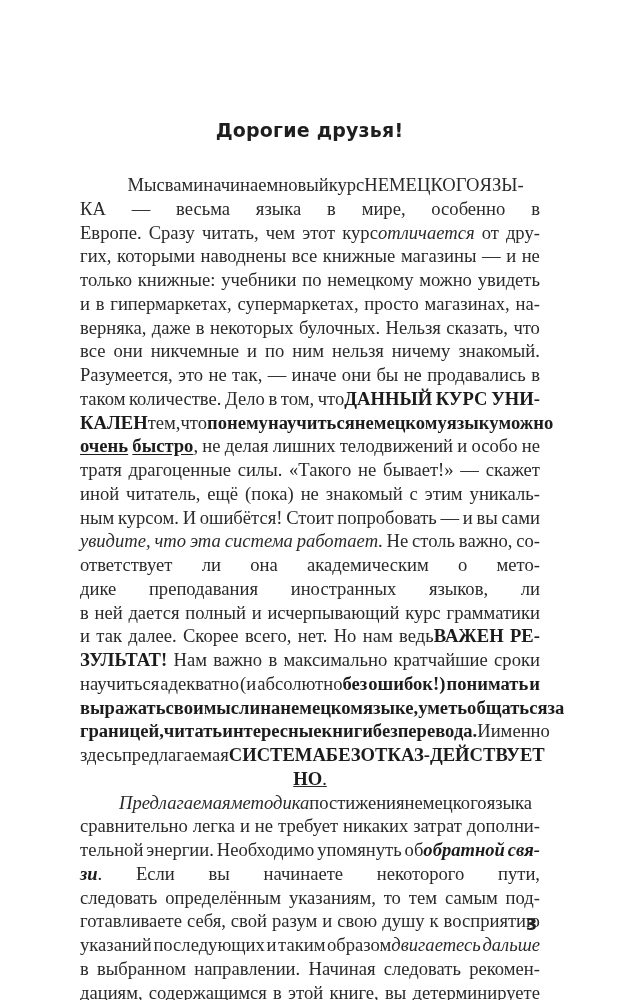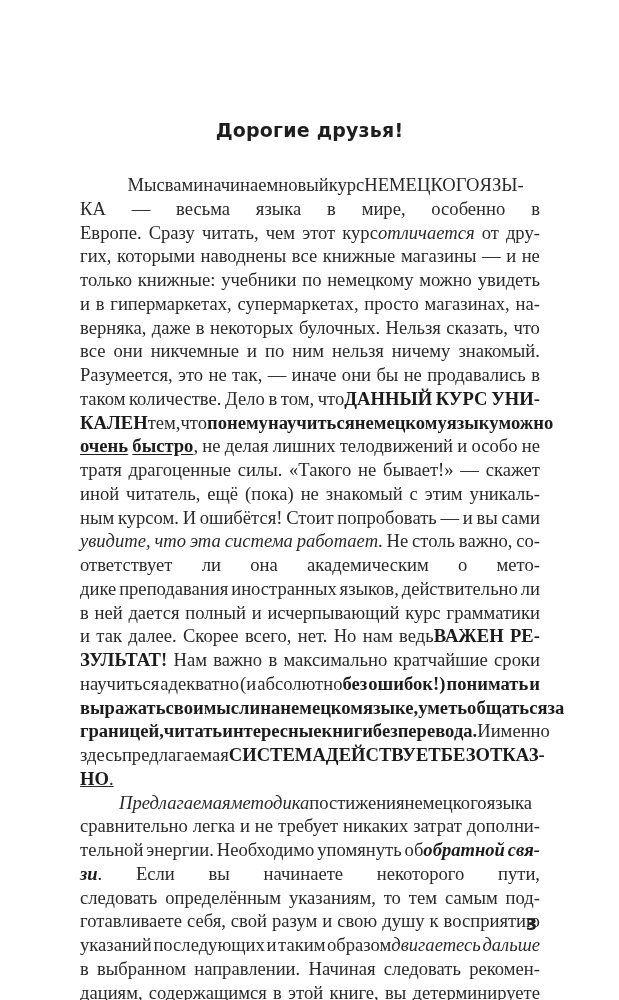--- a/index.html
+++ b/index.html
@@ -27,21 +27,21 @@
   .b { font-weight: bold; color: #1c1c1c; }
   .i { font-style: italic; margin-top: 32px; }
   .u { text-decoration: underline; text-underline-offset: 2px; margin-top: 12px; }
   .page-number {
     position: absolute; left: 526px; top: 915px;
     font-family: "DejaVu Sans", sans-serif; font-weight: bold;
     font-size: 16px; color: #222;
   }
   
   .jl { display: flex; justify-content: space-between; align-items: baseline; }
-  .jl.last { justify-content: flex-start; gap: 5px; text-decoration: underline; }
+  .jl.last { justify-content: center; gap: 5px; text-decoration: underline; }
   .w { white-space: pre; }
 </style>
 </head>
 <body>
 
 <div class="page">
   <div class="title">Дорогие друзья!</div>
   <div class="body-text" id="body-text">
       <div class="line jl indent">
         <span class="w"><span class="">Мы</span></span>
@@ -217,21 +217,20 @@
         <span class="w"><span class="">она</span></span>
         <span class="w"><span class="">академическим</span></span>
         <span class="w"><span class="">о</span></span>
         <span class="w"><span class="">мето-</span></span>
       </div>
       <div class="line jl">
         <span class="w"><span class="">дике</span></span>
         <span class="w"><span class="">преподавания</span></span>
         <span class="w"><span class="">иностранных</span></span>
         <span class="w"><span class="">языков,</span></span>
-        <span class="w"><span class="">действительно</span></span>
         <span class="w"><span class="">ли</span></span>
       </div>
       <div class="line jl">
         <span class="w"><span class="">в</span></span>
         <span class="w"><span class="">ней</span></span>
         <span class="w"><span class="">дается</span></span>
         <span class="w"><span class="">полный</span></span>
         <span class="w"><span class="">и</span></span>
         <span class="w"><span class="">исчерпывающий</span></span>
         <span class="w"><span class="">курс</span></span>
@@ -284,22 +283,22 @@
         <span class="w"><span class="b">интересные</span></span>
         <span class="w"><span class="b">книги</span></span>
         <span class="w"><span class="b">без</span></span>
         <span class="w"><span class="b">перевода.</span></span>
         <span class="w"><span class="">И</span></span>
         <span class="w"><span class="">именно</span></span>
       </div>
       <div class="line jl">
         <span class="w"><span class="">здесь</span></span>
         <span class="w"><span class="">предлагаемая</span><span class="b">СИСТЕМА</span></span>
+        <span class="w"><span class="b">БЕЗОТКАЗ-</span></span>
         <span class="w"><span class="b">ДЕЙСТВУЕТ</span></span>
-        <span class="w"><span class="b">БЕЗОТКАЗ-</span></span>
       </div>
       <div class="line jl last">
         <span class="w"><span class="b">НО</span><span class="">.</span></span>
       </div>
       <div class="line jl indent">
         <span class="w"><span class="i">Предлагаемая</span></span>
         <span class="w"><span class="i">методика</span></span>
         <span class="w"><span class="">постижения</span></span>
         <span class="w"><span class="">немецкого</span></span>
         <span class="w"><span class="">языка</span></span>

